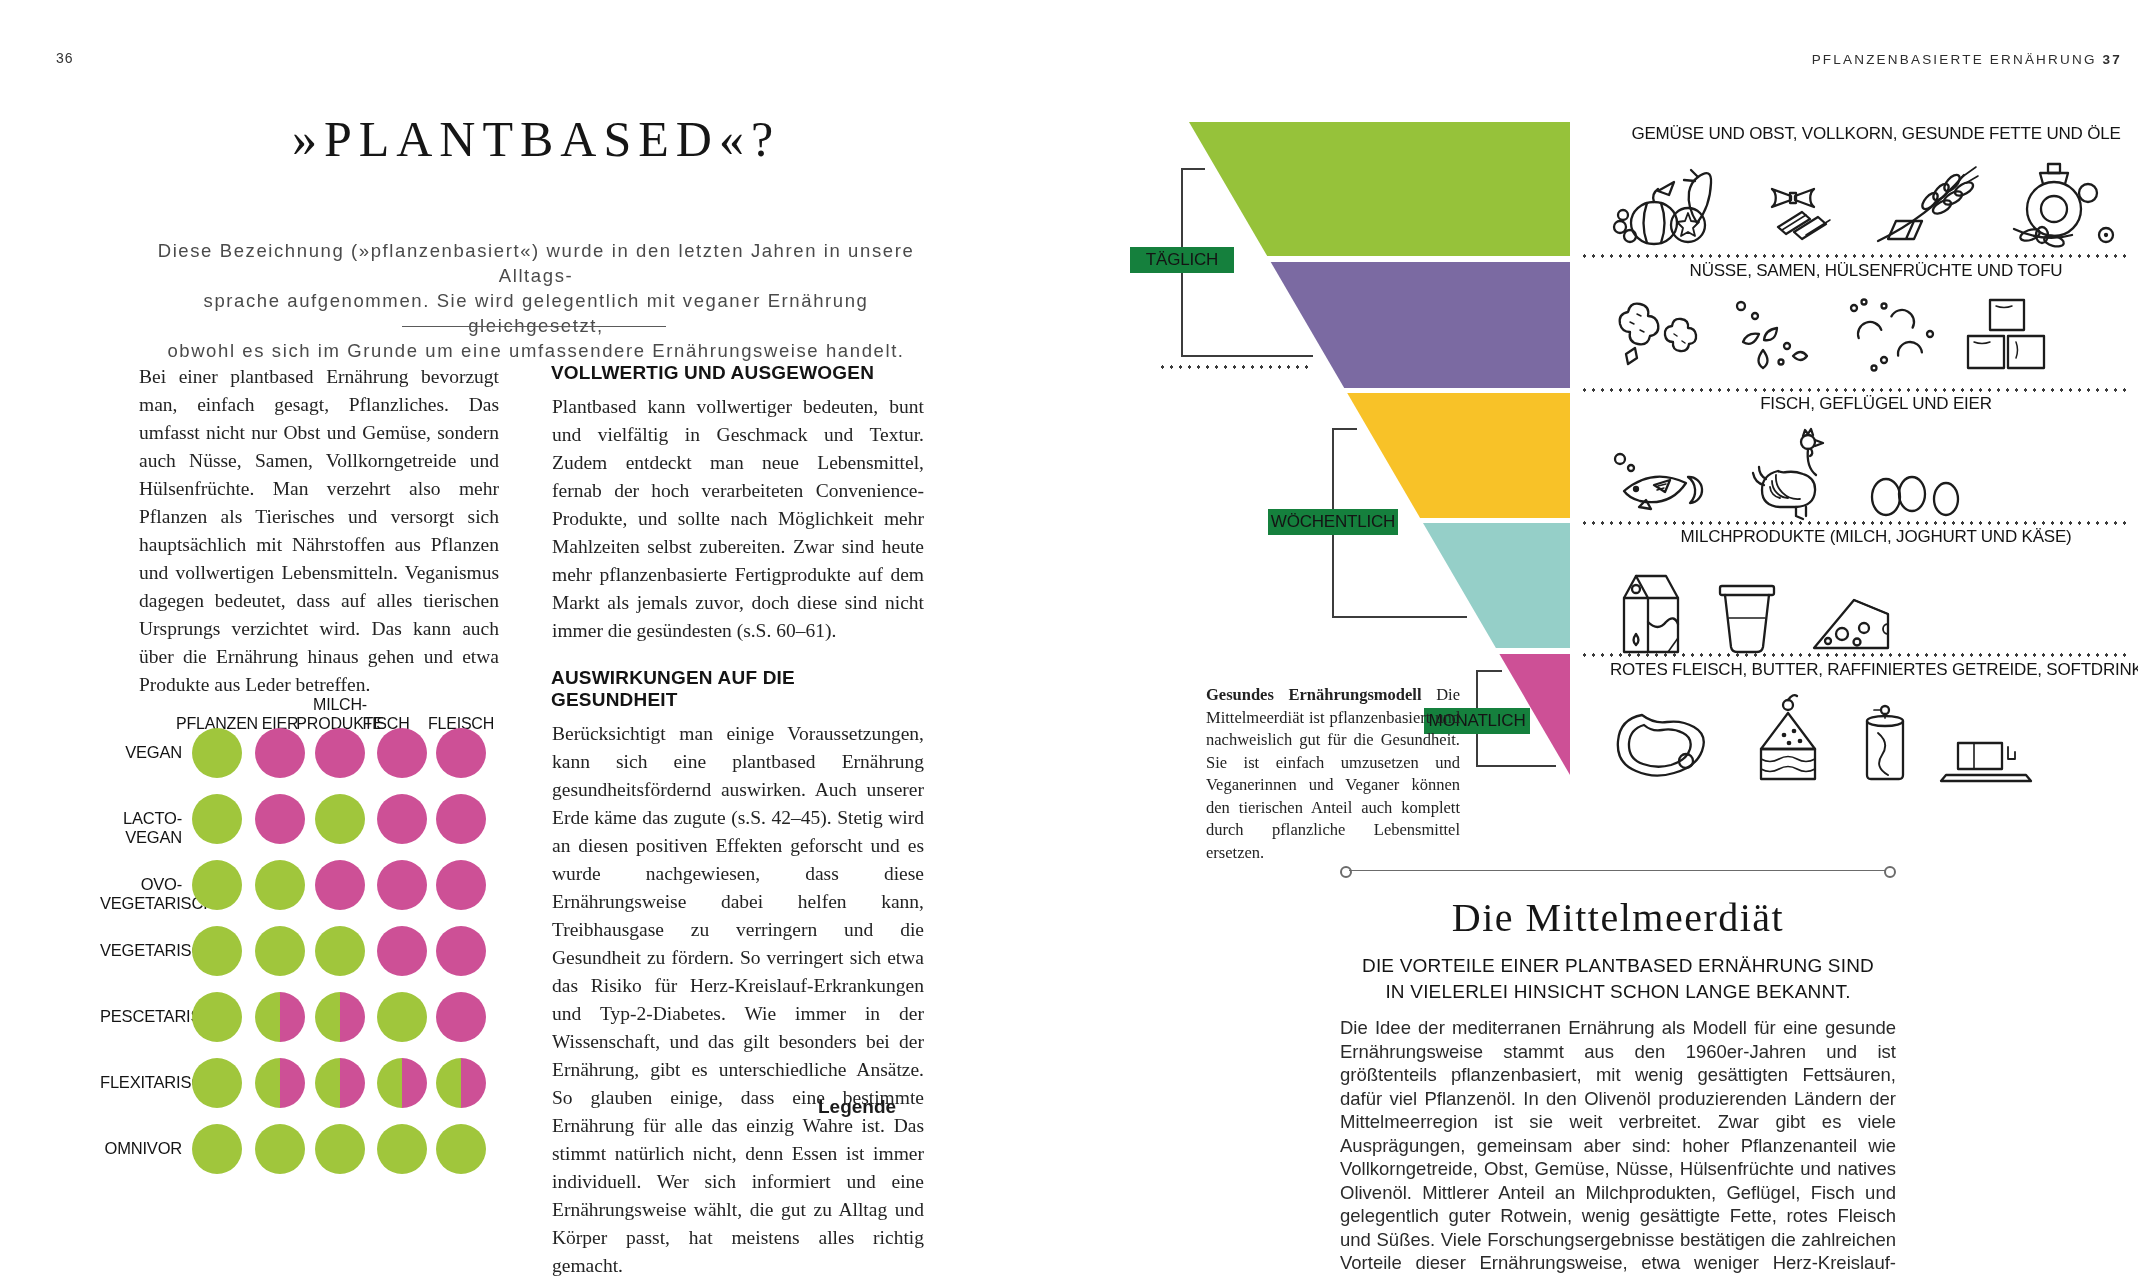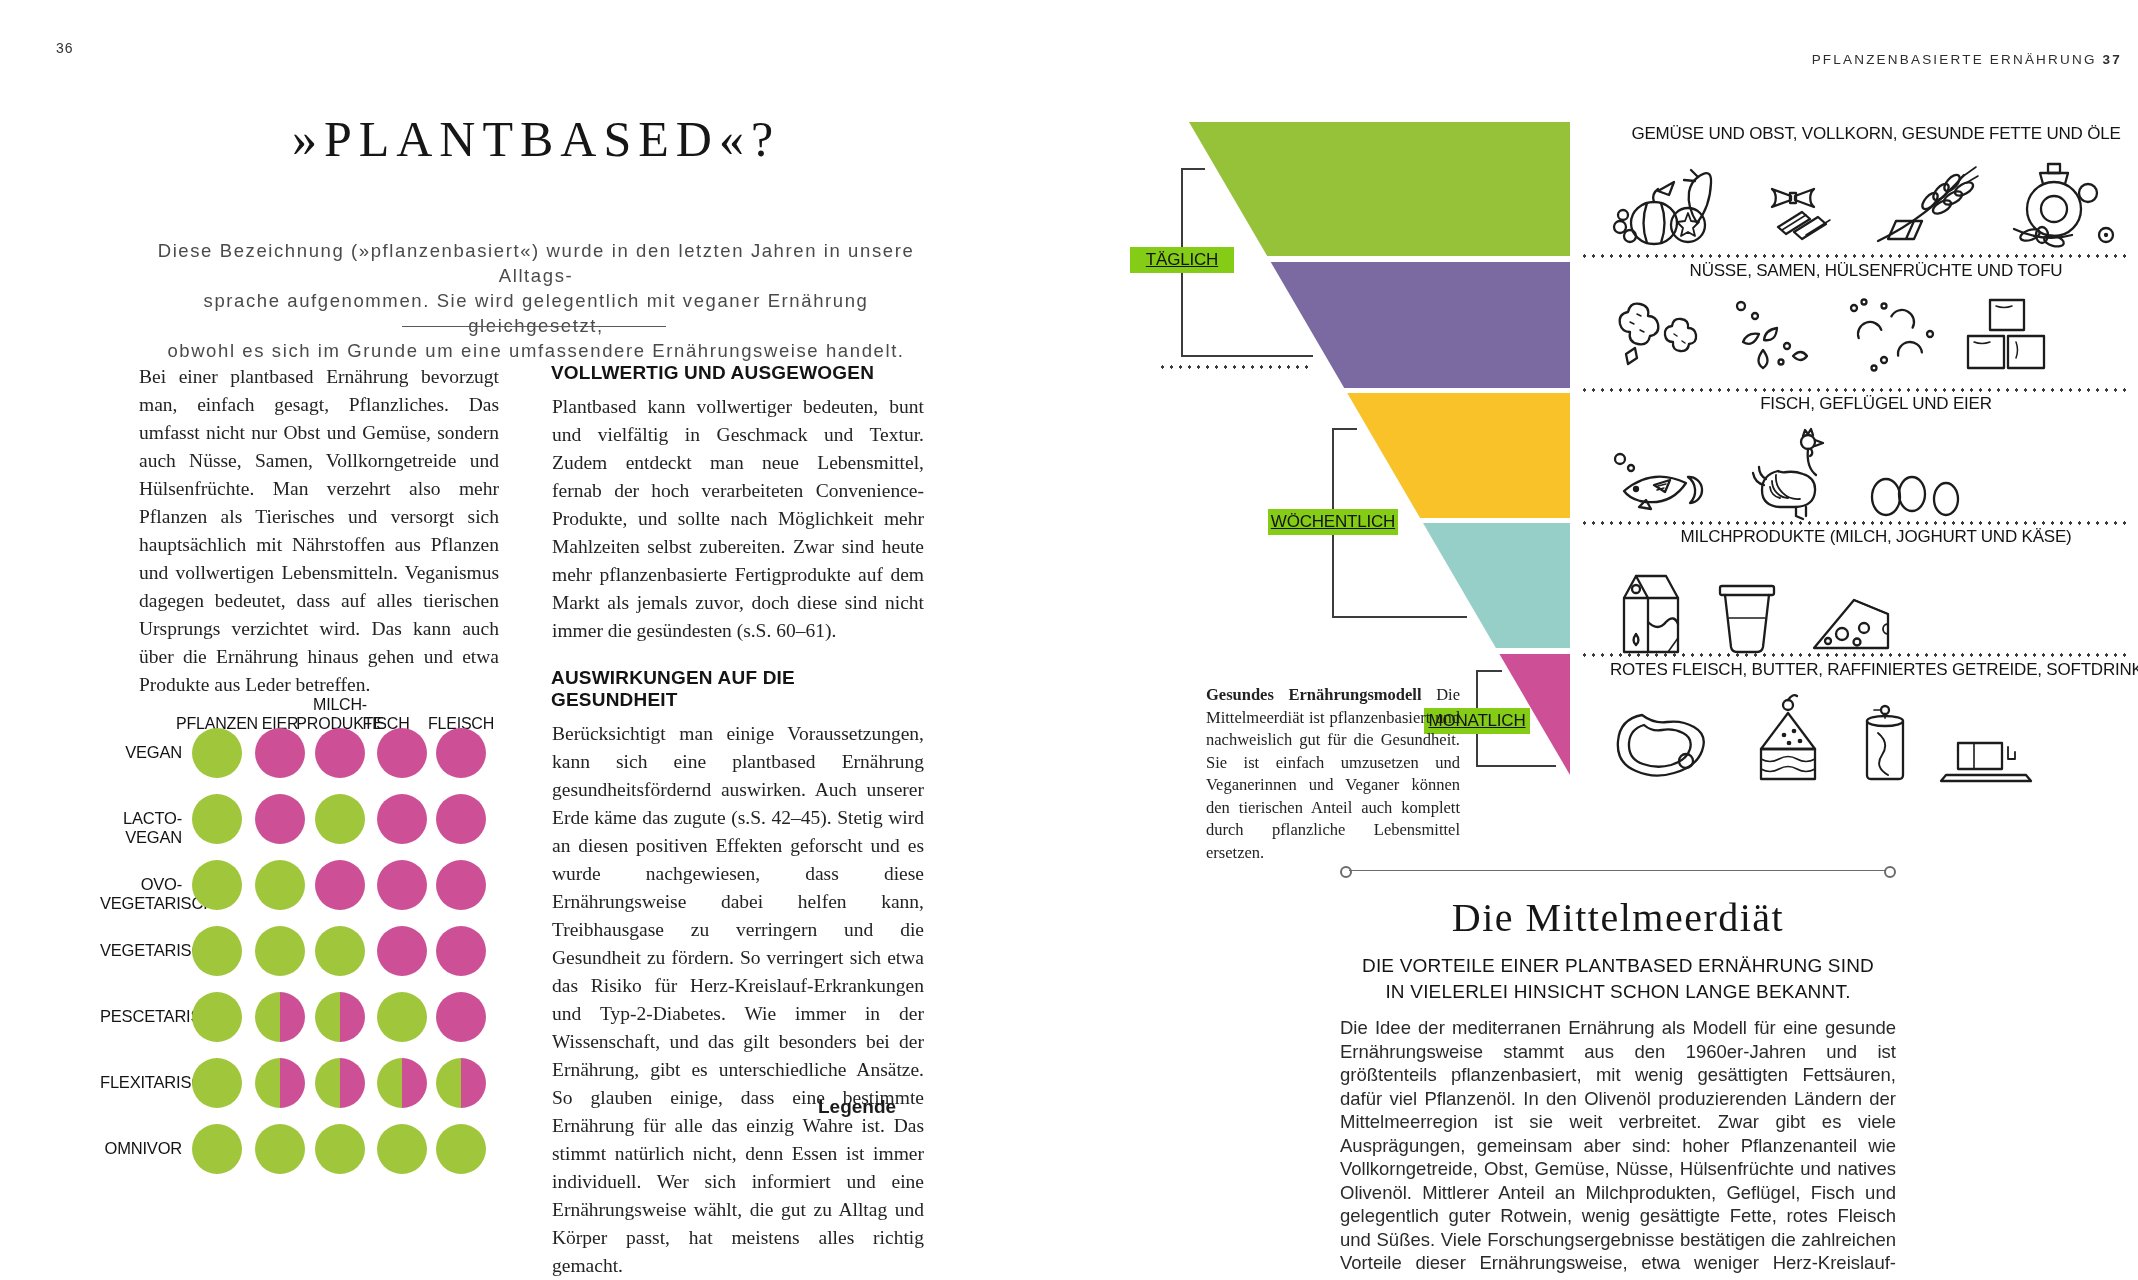--- a/index.html
+++ b/index.html
@@ -3,21 +3,21 @@
 <meta charset="utf-8">
 <style>
   html,body{margin:0;padding:0;}
   body{
     width:2138px;height:1280px;position:relative;overflow:hidden;
     background:#ffffff;color:#1b1b1b;
     font-family:"Liberation Sans",sans-serif;
   }
   .abs{position:absolute;}
   
-  #hdr-left{left:56px;top:40px;font-size:14px;letter-spacing:1px;color:#333;}
+  #hdr-left{left:56px;top:50px;font-size:14px;letter-spacing:1px;color:#333;}
   #hdr-right{right:16px;top:52px;font-size:13.5px;letter-spacing:2.2px;color:#2e2e2e;white-space:nowrap;}
   #hdr-right b{font-weight:bold;}
   
   #title{left:150px;top:112px;width:772px;text-align:center;
     font-family:"Liberation Serif",serif;font-size:50px;line-height:55px;
     letter-spacing:7px;color:#161616;}
   #intro{left:146px;top:238px;width:780px;text-align:center;font-size:18.5px;
     line-height:25px;letter-spacing:1.6px;color:#4a4a4a;white-space:pre-line;}
   #divider{left:402px;top:326px;width:264px;border-top:1.6px solid #5a5a5a;height:0;}
   .serif-body{font-family:"Liberation Serif",serif;font-size:19.5px;line-height:28px;
@@ -38,22 +38,22 @@
   .mx-head{position:absolute;width:96px;bottom:487px;text-align:center;font-size:16px;
     line-height:19px;letter-spacing:-.2px;white-space:pre-line;color:#141414;}
   .mx-label{position:absolute;left:0;width:82px;text-align:right;font-size:16.5px;
     letter-spacing:-.2px;color:#141414;}
   .mx-dot{position:absolute;width:50px;height:50px;border-radius:50%;}
   
   #pyramid{left:1189px;top:122px;width:381px;height:653px;}
   .band{position:absolute;left:0;width:100%;}
   
   .bk{position:absolute;background:#3c3c3c;}
-  .bk-label{position:absolute;text-align:center;background:#84cc16;font-size:17px;
-    letter-spacing:-.2px;color:#141414;padding:3px 0;text-decoration:underline;}
+  .bk-label{position:absolute;text-align:center;background:#15803d;font-size:17px;
+    letter-spacing:-.2px;color:#141414;padding:3px 0;}
   .dotted{position:absolute;height:4px;background-image:radial-gradient(circle,#3a3a3a 1.5px,transparent 1.7px);
     background-size:9px 4px;background-repeat:repeat-x;}
   
   #food{left:1602px;top:122px;width:532px;height:700px;}
   .food-row{position:absolute;left:8px;width:100%;text-align:center;}
   .food-label{font-size:17px;letter-spacing:-.2px;color:#141414;white-space:nowrap;}
   .food-icons{display:flex;align-items:flex-end;gap:20px;margin-top:13px;}
   .icon{display:block;line-height:0;}
   
   #caption{left:1206px;top:684px;width:254px;font-family:"Liberation Serif",serif;

